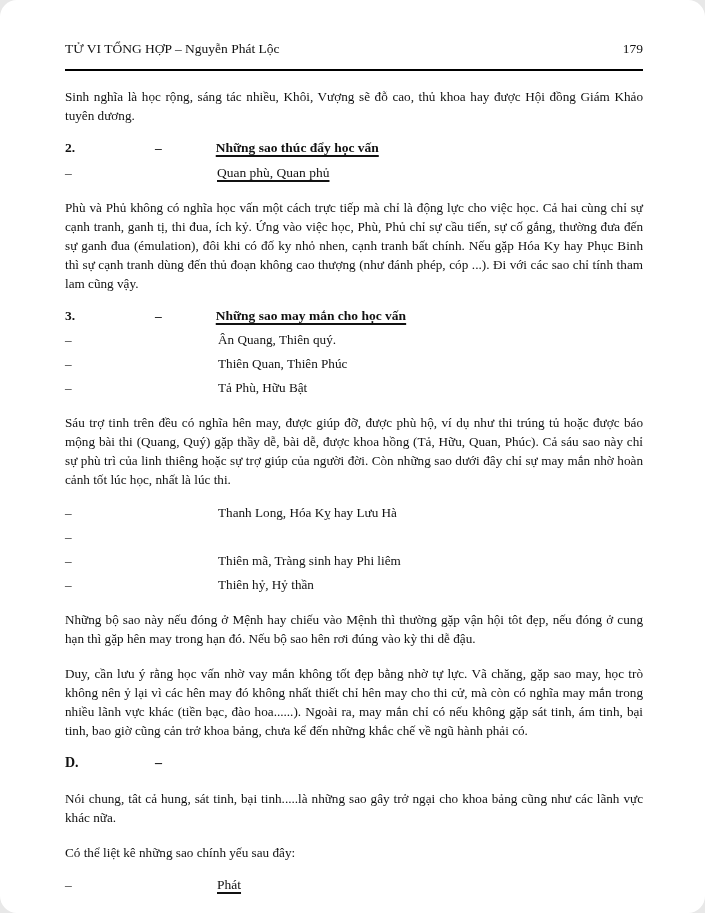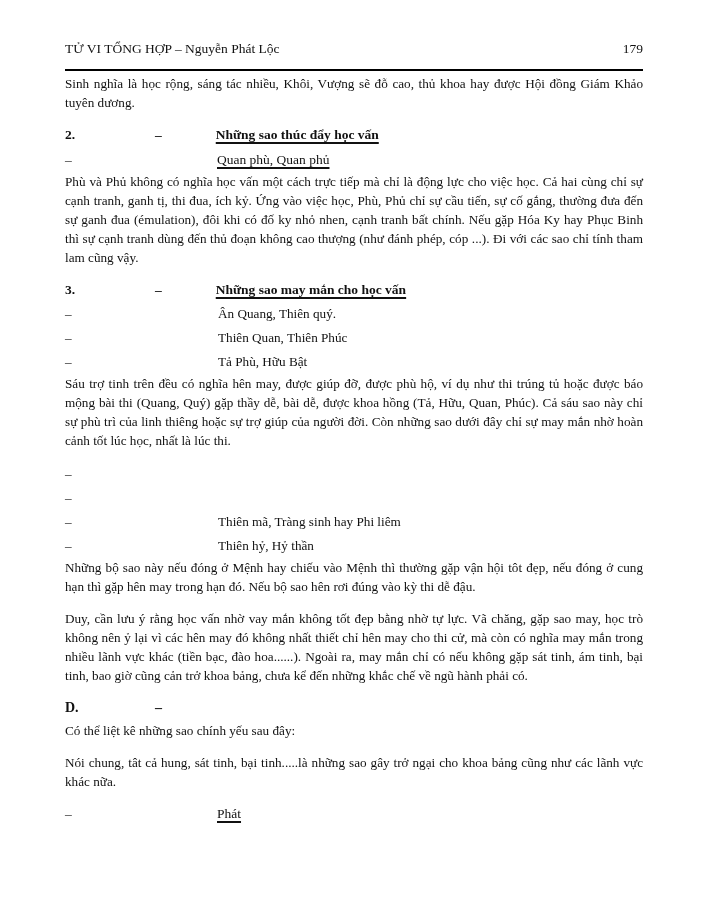--- a/index.html
+++ b/index.html
@@ -7,38 +7,39 @@
     position: relative;
     width: 705px;
     height: 913px;
     margin: 0 auto;
     background: #ffffff;
     color: #111111;
     font-family: "Liberation Serif", "DejaVu Serif", serif;
     padding: 40px 62px 0 65px;
     box-sizing: border-box;
     overflow: hidden;
+    border-radius: 17px;
   }
   .header-row {
     display: flex;
     justify-content: space-between;
     align-items: baseline;
     font-size: 13.5px;
     line-height: 17px;
   }
   .rule {
     border-bottom: 2px solid #000000;
     margin-top: 12px;
     height: 0;
   }
   .para {
     font-size: 13.2px;
     line-height: 19px;
     text-align: justify;
-    margin-top: 3px;
+    margin-top: 16px;
   }
   .h-row {
     display: flex;
     font-size: 13.5px;
     font-weight: bold;
     line-height: 19px;
     margin-top: 6px;
   }
   .h-num { width: 90px; flex-shrink: 0; }
   .h-dash { margin-right: 7px; }
@@ -107,20 +108,21 @@
   </div>
   <div class="li-row">
     <span class="li-marker">–</span>
     <span>Tả Phù, Hữu Bật</span>
   </div>
 
   <p class="para">Sáu trợ tinh trên đều có nghĩa hên may, được giúp đỡ, được phù hộ, ví dụ như thi trúng tủ hoặc được báo mộng bài thi (Quang, Quý) gặp thầy dễ, bài dễ, được khoa hồng (Tả, Hữu, Quan, Phúc). Cả sáu sao này chỉ sự phù trì của linh thiêng hoặc sự trợ giúp của người đời. Còn những sao dưới đây chỉ sự may mắn nhờ hoàn cảnh tốt lúc học, nhất là lúc thi.</p>
 
   <div class="li-row">
     <span class="li-marker">–</span>
+    <span>Thanh Long, Hóa Kỵ hay Lưu Hà</span>
   </div>
   <div class="li-row">
     <span class="li-marker">–</span>
   </div>
   <div class="li-row">
     <span class="li-marker">–</span>
     <span>Thiên mã, Tràng sinh hay Phi liêm</span>
   </div>
   <div class="li-row">
     <span class="li-marker">–</span>
@@ -128,21 +130,21 @@
   </div>
 
   <p class="para">Những bộ sao này nếu đóng ở Mệnh hay chiếu vào Mệnh thì thường gặp vận hội tôt đẹp, nếu đóng ở cung hạn thì gặp hên may trong hạn đó. Nếu bộ sao hên rơi đúng vào kỳ thi dễ đậu.</p>
   <p class="para">Duy, cần lưu ý rằng học vấn nhờ vay mắn không tốt đẹp bằng nhờ tự lực. Vã chăng, gặp sao may, học trò không nên ỷ lại vì các hên may đó không nhất thiết chỉ hên may cho thi cử, mà còn có nghĩa may mắn trong nhiều lãnh vực khác (tiền bạc, đào hoa......). Ngoài ra, may mắn chỉ có nếu không gặp sát tinh, ám tinh, bại tinh, bao giờ cũng cản trở khoa bảng, chưa kể đến những khắc chế về ngũ hành phải có.</p>
 
   <div class="h-row hD">
     <span class="h-num">D.</span>
     <span class="h-dash">–</span>
   </div>
 
+  <p class="para">Nói chung, tât cả hung, sát tinh, bại tinh.....là những sao gây trở ngại cho khoa bảng cũng như các lãnh vực khác nữa.</p>
   <p class="para">Có thể liệt kê những sao chính yếu sau đây:</p>
-  <p class="para">Nói chung, tât cả hung, sát tinh, bại tinh.....là những sao gây trở ngại cho khoa bảng cũng như các lãnh vực khác nữa.</p>
 
   <div class="sub-row">
     <span class="sub-marker">–</span>
     <span class="sub-label underlined">Phát</span>
   </div>
 
 </div>
 
 </body></html>

